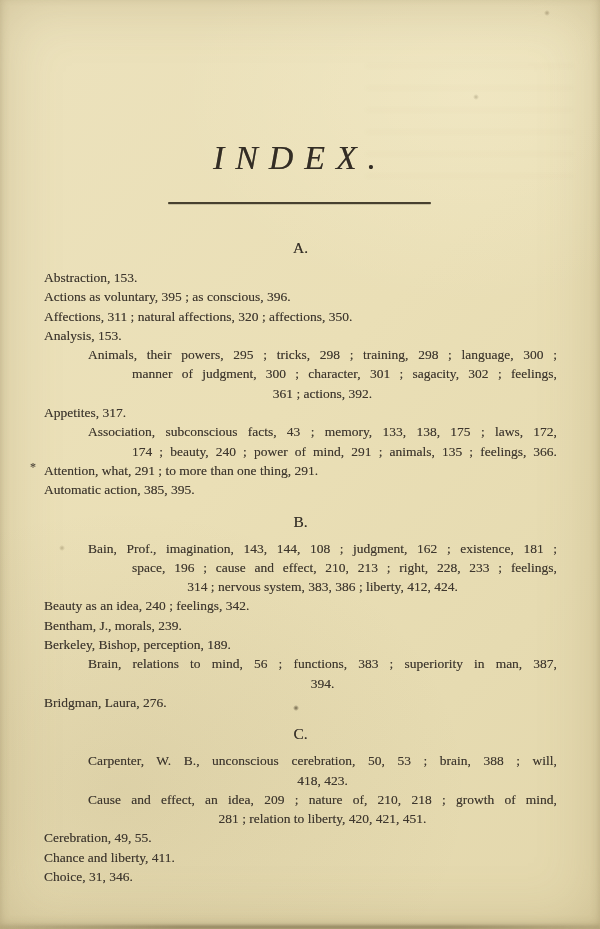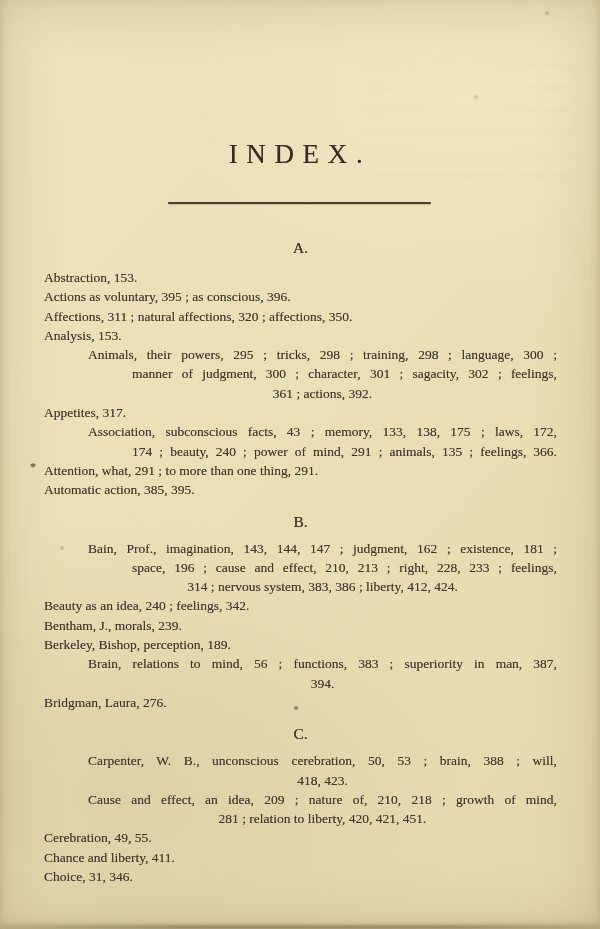--- a/index.html
+++ b/index.html
@@ -27,22 +27,22 @@
     filter: blur(1px);
   }
   .showthrough { 
     position: absolute; top: 55px; right: 25px; width: 210px; height: 130px;
     background:
       linear-gradient(to bottom, rgba(130,112,70,0.10) 2px, rgba(130,112,70,0) 2px) 0 10px / 100% 22px repeat-y;
     filter: blur(2.5px); opacity: 0.45; pointer-events: none;
   }
   .title {
     position: absolute; top: 139px; left: 0; width: 600px;
-    text-align: center; font-size: 27px; letter-spacing: 0.32em;
-    color: #332d25; text-shadow: 0 0 0.4px rgba(51,45,37,0.55);
+    text-align: center; font-size: 34px; letter-spacing: 0.32em;
+    color: #332d25; text-shadow: 0 0 0.4px rgba(51,45,37,0.55); font-style: italic;
   }
   .rule {
     position: absolute; top: 202px; left: 168px; width: 263px; height: 2px;
     background: #47402f; border-radius: 1px;
     box-shadow: 0 0.5px 0 rgba(71,64,47,0.4);
   }
   .content {
     position: absolute; top: 238px; left: 44px; width: 513px;
   }
   .section-letter {
@@ -79,21 +79,21 @@
       <div class="index-line">Analysis, 153.</div>
       <div class="index-line j">Animals, their powers, 295 ; tricks, 298 ; training, 298 ; language, 300 ;</div>
       <div class="index-line ind j">manner of judgment, 300 ; character, 301 ; sagacity, 302 ; feelings,</div>
       <div class="index-line ind">361 ; actions, 392.</div>
       <div class="index-line">Appetites, 317.</div>
       <div class="index-line j">Association, subconscious facts, 43 ; memory, 133, 138, 175 ; laws, 172,</div>
       <div class="index-line ind j">174 ; beauty, 240 ; power of mind, 291 ; animals, 135 ; feelings, 366.</div>
       <div class="index-line">Attention, what, 291 ; to more than one thing, 291.<span class="margin-mark">*</span></div>
       <div class="index-line">Automatic action, 385, 395.</div>
       <div class="section-letter">B.</div>
-      <div class="index-line j">Bain, Prof., imagination, 143, 144, 147 ; judgment, 162 ; existence, 181 ;</div>
+      <div class="index-line j">Bain, Prof., imagination, 143, 144, 108 ; judgment, 162 ; existence, 181 ;</div>
       <div class="index-line ind j">space, 196 ; cause and effect, 210, 213 ; right, 228, 233 ; feelings,</div>
       <div class="index-line ind">314 ; nervous system, 383, 386 ; liberty, 412, 424.</div>
       <div class="index-line">Beauty as an idea, 240 ; feelings, 342.</div>
       <div class="index-line">Bentham, J., morals, 239.</div>
       <div class="index-line">Berkeley, Bishop, perception, 189.</div>
       <div class="index-line j">Brain, relations to mind, 56 ; functions, 383 ; superiority in man, 387,</div>
       <div class="index-line ind">394.</div>
       <div class="index-line">Bridgman, Laura, 276.</div>
       <div class="section-letter">C.</div>
       <div class="index-line j">Carpenter, W. B., unconscious cerebration, 50, 53 ; brain, 388 ; will,</div>

